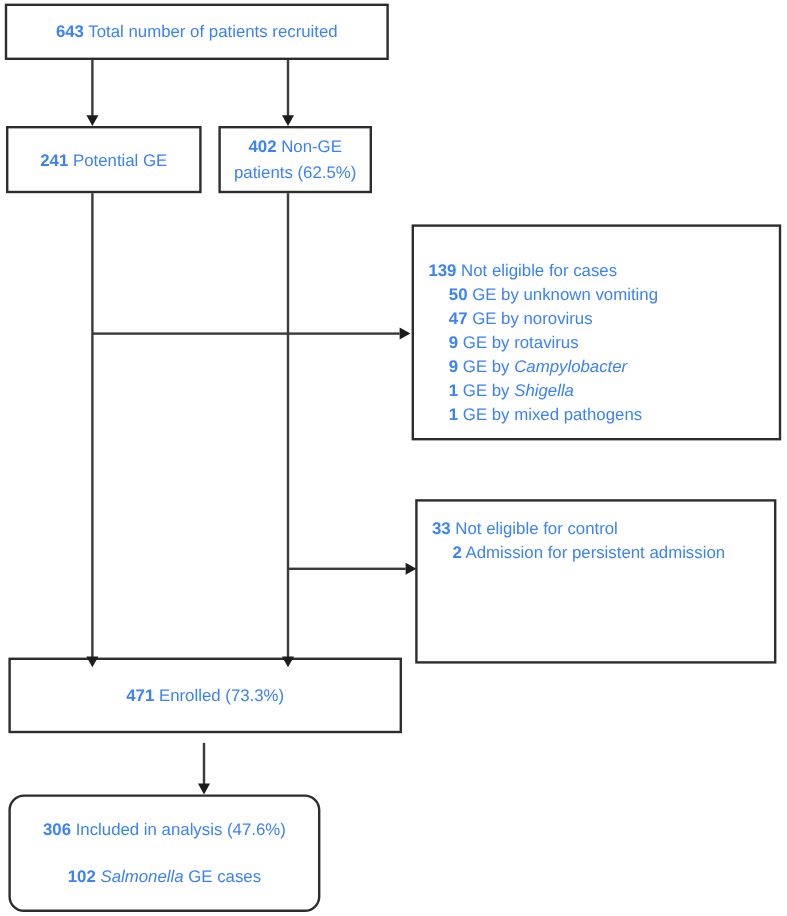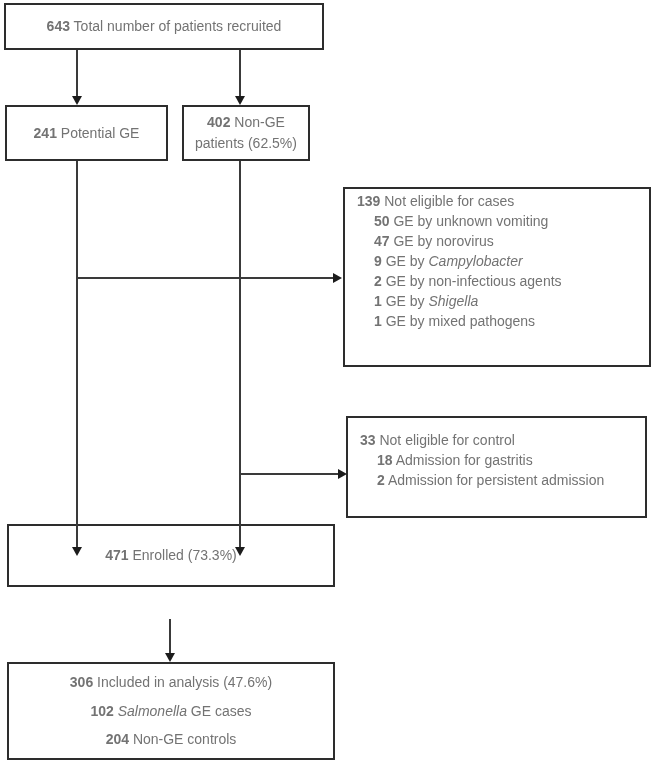--- a/index.html
+++ b/index.html
@@ -3,21 +3,21 @@
 <meta charset="utf-8">
 <style>
   html, body { margin: 0; padding: 0; background: #ffffff; }
   .canvas {
     position: relative;
     width: 656px;
     height: 763px;
     background: #ffffff;
     font-family: "Liberation Sans", sans-serif;
     font-size: 14px;
-    color: #737373;
+    color: #3b82f6;
   }
   .box {
     position: absolute;
     box-sizing: border-box;
     border: 2px solid #2d2d2d;
     background: #ffffff;
   }
   .centered {
     display: flex;
     flex-direction: column;
@@ -42,24 +42,24 @@
   .arr-right {
     position: absolute; width: 0; height: 0;
     border-top: 5px solid transparent;
     border-bottom: 5px solid transparent;
     border-left: 9px solid #1c1c1c;
   }
 
   #box-recruited { left: 4px;   top: 3px;   width: 320px; height: 47px; }
   #box-potential { left: 5px;   top: 105px; width: 163px; height: 56px; justify-content: center; }
   #box-nonge     { left: 182px; top: 105px; width: 128px; height: 56px; }
-  #box-cases     { left: 343px; top: 187px; width: 308px; height: 180px; padding: 2px 12px; }
-  #box-control   { left: 346px; top: 416px; width: 301px; height: 102px; padding: 12px 12px; }
-  #box-enrolled  { left: 7px;   top: 524px; width: 328px; height: 63px; }
-  #box-analysis  { left: 7px;   top: 662px; width: 328px; height: 98px; justify-content: space-evenly; }
+  #box-cases     { left: 343px; top: 187px; width: 308px; height: 180px; padding: 26px 12px; }
+  #box-control   { left: 346px; top: 416px; width: 301px; height: 137px; padding: 12px 12px; }
+  #box-enrolled  { left: 7px;   top: 548px; width: 328px; height: 63px; }
+  #box-analysis  { left: 7px;   top: 662px; width: 260px; height: 98px; justify-content: space-evenly; border-radius: 13px; }
 
   #c-a-left-line    { left: 76px;  top: 50px;  height: 47px; }
   #c-a-left-head    { left: 72px;  top: 96px; }
   #c-a-right-line   { left: 239px; top: 50px;  height: 47px; }
   #c-a-right-head   { left: 235px; top: 96px; }
   #c-left-long-line { left: 76px;  top: 161px; height: 387px; }
   #c-left-long-head { left: 72px;  top: 547px; }
   #c-right-long-line{ left: 239px; top: 161px; height: 387px; }
   #c-right-long-head{ left: 235px; top: 547px; }
   #c-cases-line     { left: 77px;  top: 277px; width: 256px; }
@@ -104,46 +104,42 @@
     <div class="row indent">
       <strong>50</strong>
       <span>GE by unknown vomiting</span>
     </div>
     <div class="row indent">
       <strong>47</strong>
       <span>GE by norovirus</span>
     </div>
     <div class="row indent">
       <strong>9</strong>
+      <span>GE by rotavirus</span>
+    </div>
+    <div class="row indent">
+      <strong>9</strong>
       <span>GE by</span>
       <i>Campylobacter</i>
-    </div>
-    <div class="row indent">
-      <strong>2</strong>
-      <span>GE by non-infectious agents</span>
     </div>
     <div class="row indent">
       <strong>1</strong>
       <span>GE by</span>
       <i>Shigella</i>
     </div>
     <div class="row indent">
       <strong>1</strong>
       <span>GE by mixed pathogens</span>
     </div>
   </div>
 
   <div class="box list-box" id="box-control">
     <div class="row">
       <strong>33</strong>
       <span>Not eligible for control</span>
-    </div>
-    <div class="row indent">
-      <strong>18</strong>
-      <span>Admission for gastritis</span>
     </div>
     <div class="row indent">
       <strong>2</strong>
       <span>Admission for persistent admission</span>
     </div>
   </div>
 
   <div class="box centered" id="box-enrolled">
     <div class="row">
       <strong>471</strong>
@@ -153,24 +149,20 @@
 
   <div class="box centered" id="box-analysis">
     <div class="row">
       <strong>306</strong>
       <span>Included in analysis (47.6%)</span>
     </div>
     <div class="row">
       <strong>102</strong>
       <i>Salmonella</i>
       <span>GE cases</span>
-    </div>
-    <div class="row">
-      <strong>204</strong>
-      <span>Non-GE controls</span>
     </div>
   </div>
 
   <div class="vline" id="c-a-left-line"></div>
   <div class="arr-down" id="c-a-left-head"></div>
 
   <div class="vline" id="c-a-right-line"></div>
   <div class="arr-down" id="c-a-right-head"></div>
 
   <div class="vline" id="c-left-long-line"></div>

